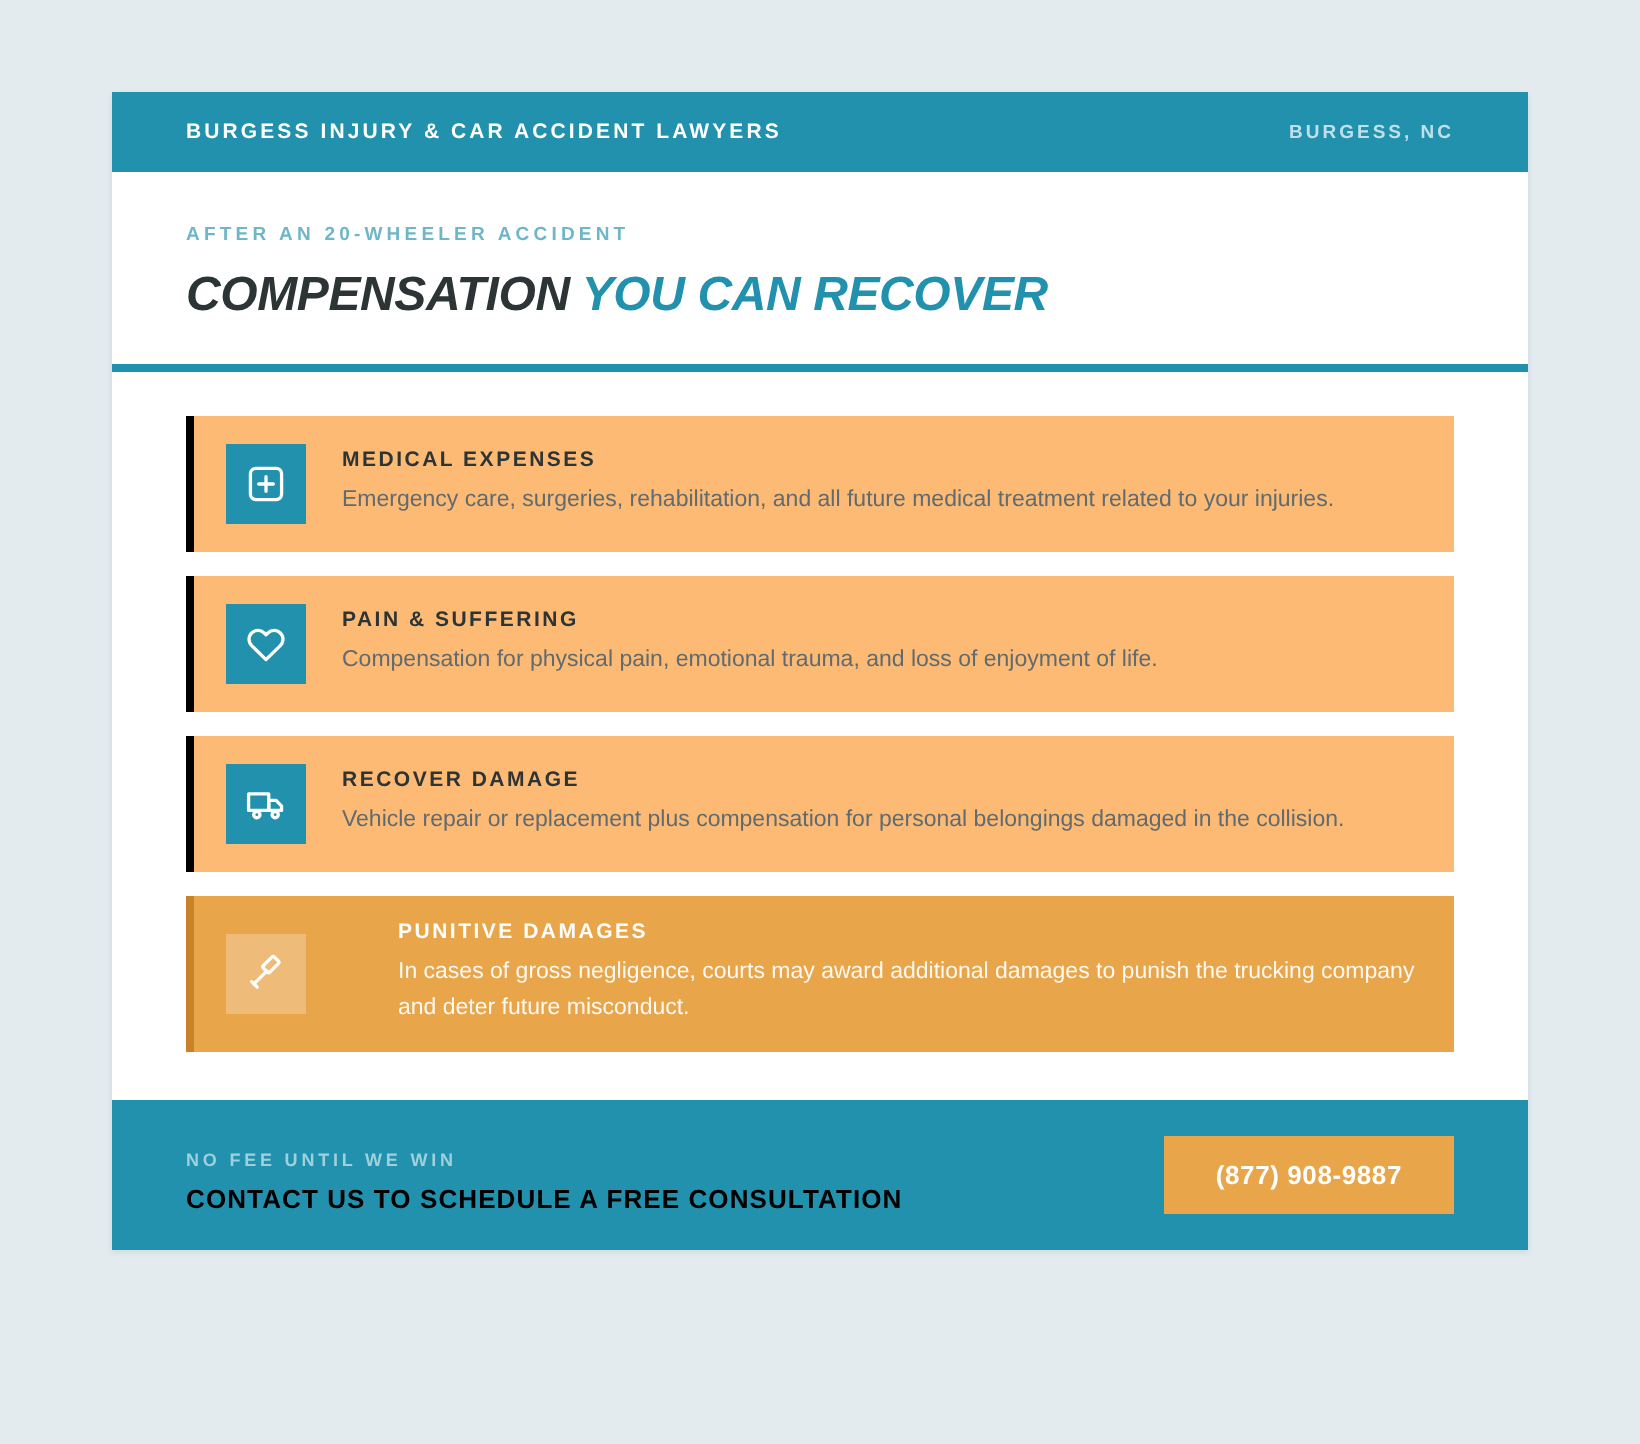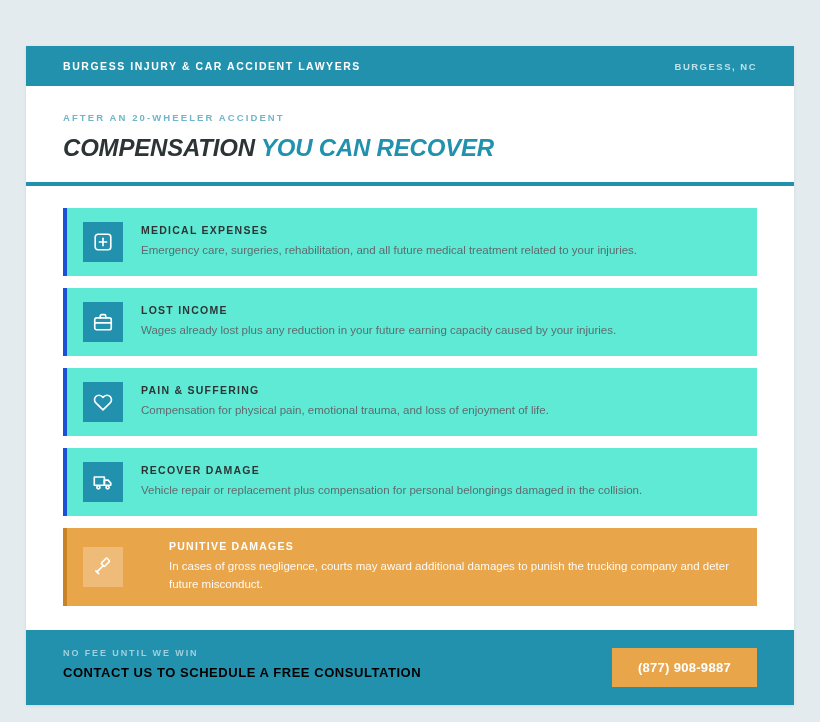--- a/index.html
+++ b/index.html
@@ -19,21 +19,21 @@
     width: 820px;
     height: 722px;
     position: relative;
     display: flex;
     align-items: flex-start;
     justify-content: center;
     padding-top: 46px;
   }
 
   .sheet {
-    width: 768px;
+    width: 708px;
     background: #ffffff;
     box-shadow: 0 1px 3px rgba(20,60,75,0.10);
   }
 
   
   .topbar {
     background: #2191ad;
     height: 40px;
     display: flex;
     align-items: center;
@@ -84,22 +84,22 @@
   .cards {
     padding: 22px 37px 24px 37px;
     display: flex;
     flex-direction: column;
     gap: 12px;
   }
 
   .card {
     display: flex;
     align-items: center;
-    background: #5eead4;
-    border-left: 4px solid #1d4ed8;
+    background: #fdba74;
+    border-left: 4px solid #000000;
     padding: 12px 16px 12px 16px;
     min-height: 68px;
   }
   .card.highlight {
     background: #e9a council;
     gap: 28px;
   }
   .card.highlight {
     background: #e9a54a;
     border-left: 4px solid #c98226;
@@ -136,21 +136,21 @@
     line-height: 1.55;
   }
   .card.highlight .card-title { color: #ffffff; }
   .card.highlight .card-desc  { color: rgba(255,255,255,0.93); }
 
   
   .footer {
     background: #2191ad;
     padding: 18px 37px;
     display: flex;
-    align-items: flex-start;
+    align-items: flex-end;
     justify-content: space-between;
     min-height: 68px;
   }
   .footer-eyebrow {
     color: #9fd0dd;
     font-size: 9px;
     font-weight: bold;
     letter-spacing: 1.9px;
     margin-bottom: 7px;
   }
@@ -202,33 +202,20 @@
             <line x1="12" y1="8" x2="12" y2="16"></line>
             <line x1="8" y1="12" x2="16" y2="12"></line>
           </svg>
         </div>
         <div class="card-text">
           <div class="card-title">MEDICAL EXPENSES</div>
           <div class="card-desc">Emergency care, surgeries, rehabilitation, and all future medical treatment related to your injuries.</div>
         </div>
       </div>
 
-      <div class="card">
-        <div class="icon-tile">
-          <svg width="22" height="22" viewBox="0 0 24 24" fill="none" stroke="#ffffff" stroke-width="1.8" stroke-linecap="round" stroke-linejoin="round">
-            <rect x="3" y="7.5" width="18" height="13" rx="2"></rect>
-            <path d="M9 7.5V5.5a1.5 1.5 0 0 1 1.5-1.5h3A1.5 1.5 0 0 1 15 5.5v2"></path>
-            <line x1="3" y1="13" x2="21" y2="13"></line>
-          </svg>
-        </div>
-        <div class="card-text">
-          <div class="card-title">LOST INCOME</div>
-          <div class="card-desc">Wages already lost plus any reduction in your future earning capacity caused by your injuries.</div>
-        </div>
-      </div>
 
       <div class="card">
         <div class="icon-tile">
           <svg width="22" height="22" viewBox="0 0 24 24" fill="none" stroke="#ffffff" stroke-width="1.8" stroke-linecap="round" stroke-linejoin="round">
             <path d="M12 20.5 4.2 12.9a4.8 4.8 0 0 1 0-6.9 4.8 4.8 0 0 1 6.8 0l1 1 1-1a4.8 4.8 0 0 1 6.8 0 4.8 4.8 0 0 1 0 6.9Z"></path>
           </svg>
         </div>
         <div class="card-text">
           <div class="card-title">PAIN &amp; SUFFERING</div>
           <div class="card-desc">Compensation for physical pain, emotional trauma, and loss of enjoyment of life.</div>

